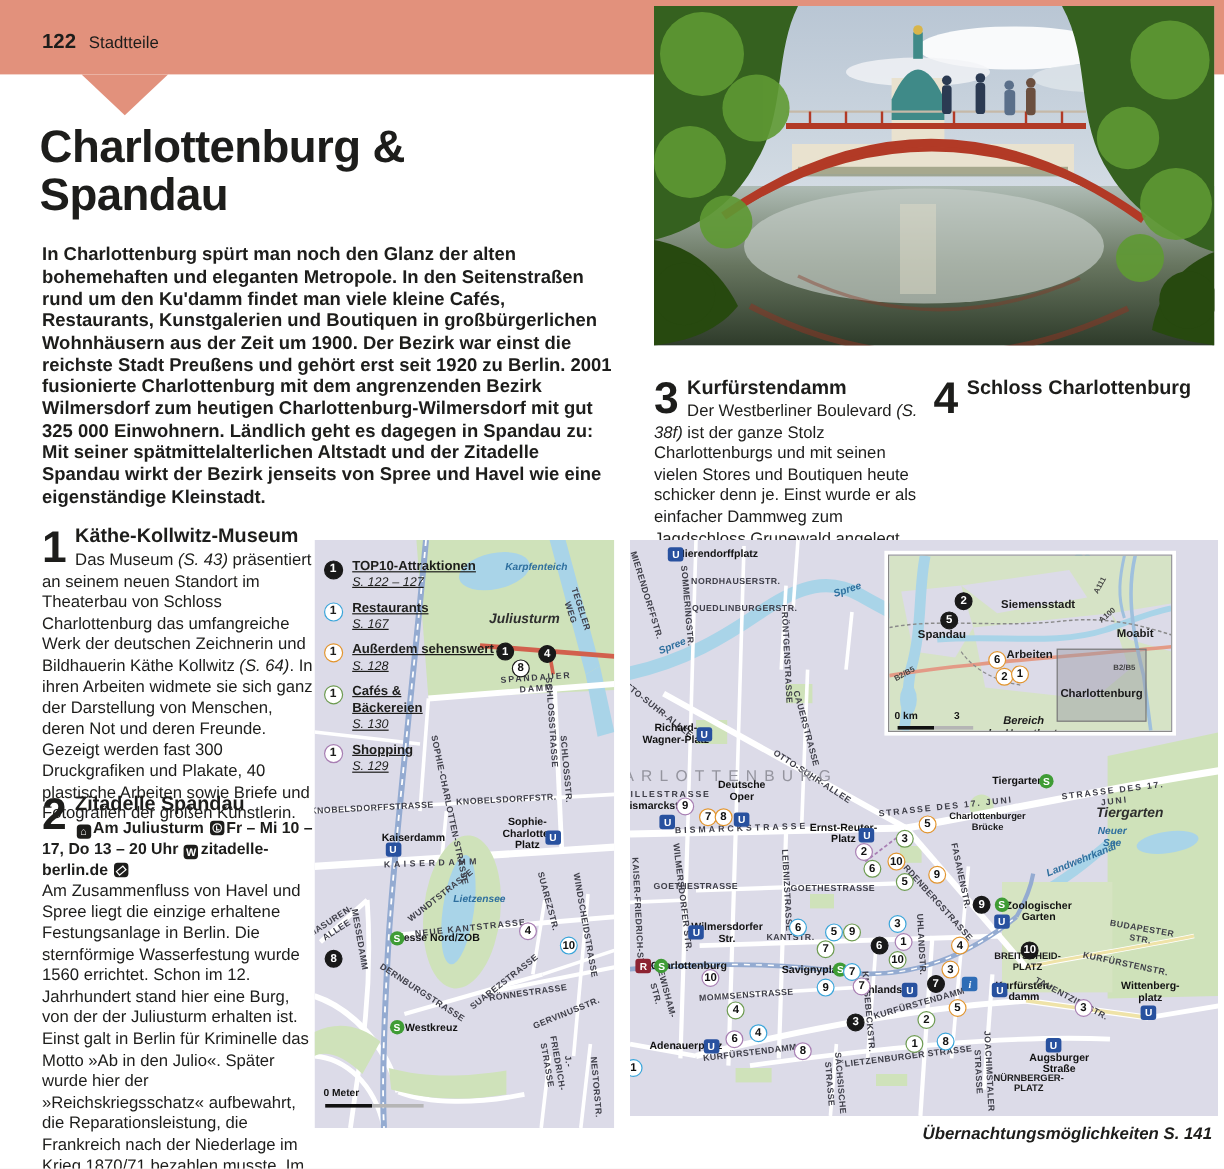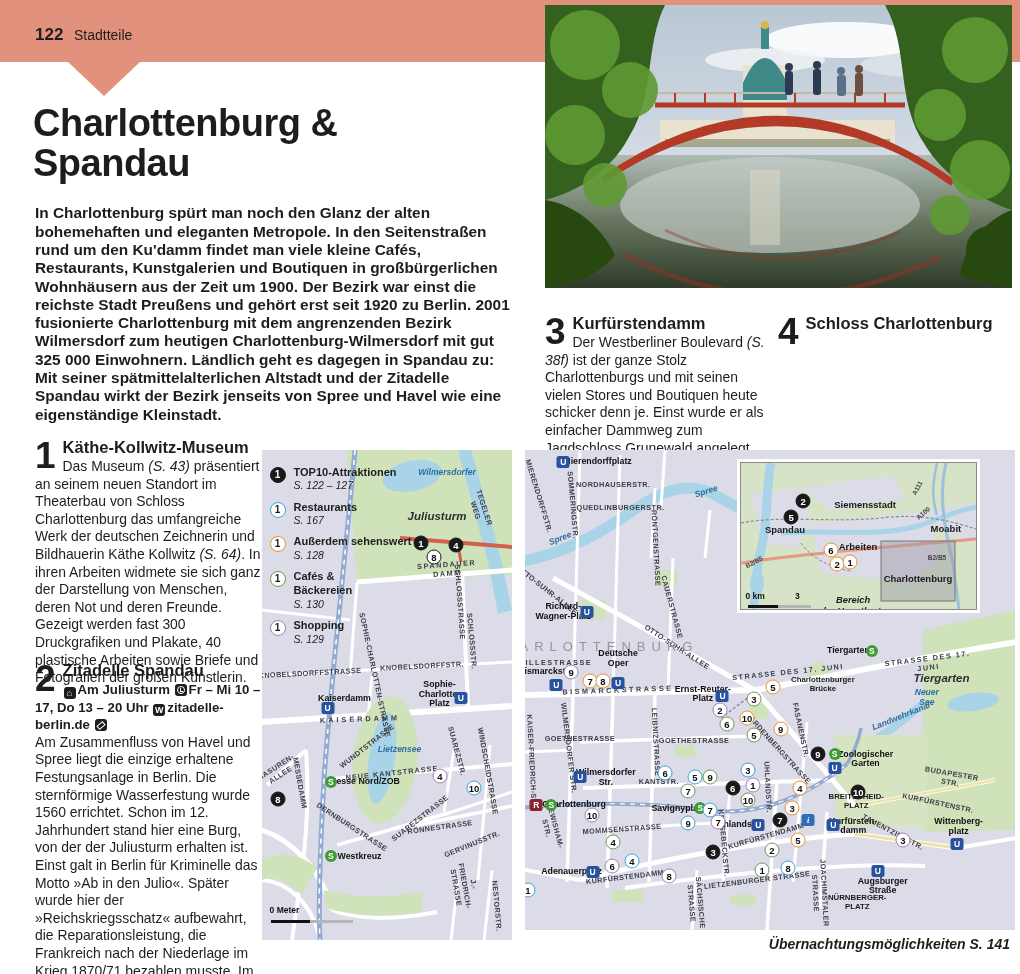--- a/index.html
+++ b/index.html
@@ -71,21 +71,21 @@
   
   .legend{position:absolute;left:3%;top:3.2%;z-index:6;width:150px;}
   .legend-item{display:flex;margin-bottom:8px;}
   .legend-circle{flex:0 0 16px;width:16px;height:16px;border-radius:50%;box-sizing:border-box;
       font-size:10px;font-weight:700;text-align:center;line-height:13px;background:#fff;border:1.8px solid #111;margin-right:8px;margin-top:1px;}
   .legend-circle.top10{background:#191919;border-color:#191919;color:#fff;}
   .legend-circle.rest{border-color:#3aa5da;}
   .legend-circle.sight{border-color:#e2952e;}
   .legend-circle.cafe{border-color:#6d9b50;}
   .legend-circle.shop{border-color:#a87fb3;}
-  .legend-label{font-size:11px;font-weight:600;line-height:1.25;}
+  .legend-label{font-size:11px;font-weight:600;line-height:1.25;text-decoration:underline;}
   .legend-page{font-size:10.5px;font-style:italic;font-weight:400;}
 </style>
 </head>
 <body>
 
 <div class="page">
 
   <div class="header-bar"></div>
   <div class="header-tab"></div>
   <div class="page-num">122</div>
@@ -251,21 +251,21 @@
           <span class="legend-circle cafe">1</span>
           <div class="legend-label" style="white-space: pre-line;">Cafés &amp;
 Bäckereien<div class="legend-page">S. 130</div></div>
         </div>
         <div class="legend-item">
           <span class="legend-circle shop">1</span>
           <div class="legend-label" style="white-space: pre-line;">Shopping<div class="legend-page">S. 129</div></div>
         </div>
       </div>
     <div class="overlay">
-        <div class="lbl lbl-water" style="left: 74%; top: 4.5%; transform: translate(-50%, -50%) rotate(0deg);">Wilmersdorfer</div>
+        <div class="lbl lbl-water" style="left: 74%; top: 4.5%; transform: translate(-50%, -50%) rotate(0deg);">Karpfenteich</div>
         <div class="lbl lbl-street" style="left: 87%; top: 12%; transform: translate(-50%, -50%) rotate(72deg);">TEGELER WEG</div>
         <div class="lbl lbl-area" style="left: 70%; top: 13.5%; transform: translate(-50%, -50%) rotate(0deg);">Juliusturm</div>
         <div class="lbl lbl-street" style="left: 74%; top: 24.2%; transform: translate(-50%, -50%) rotate(-4deg); letter-spacing: 1.5px;">SPANDAUER DAMM</div>
         <div class="lbl lbl-street" style="left: 79%; top: 31%; transform: translate(-50%, -50%) rotate(86deg);">SCHLOSSSTRASSE</div>
         <div class="lbl lbl-street" style="left: 84%; top: 39%; transform: translate(-50%, -50%) rotate(85deg);">SCHLOSSSTR.</div>
         <div class="lbl lbl-street" style="left: 19%; top: 45.5%; transform: translate(-50%, -50%) rotate(-3deg);">KNOBELSDORFFSTRASSE</div>
         <div class="lbl lbl-street" style="left: 64%; top: 44%; transform: translate(-50%, -50%) rotate(-3deg);">KNOBELSDORFFSTR.</div>
         <div class="lbl lbl-street" style="left: 45%; top: 46%; transform: translate(-50%, -50%) rotate(78deg);">SOPHIE-CHARLOTTEN-STRASSE</div>
         <div class="lbl lbl-station" style="left: 33%; top: 50.8%; transform: translate(-50%, -50%) rotate(0deg);">Kaiserdamm</div>
         <div class="lbl lbl-station" style="left: 71%; top: 50%; transform: translate(-50%, -50%) rotate(0deg);">Sophie-Charlotte-

